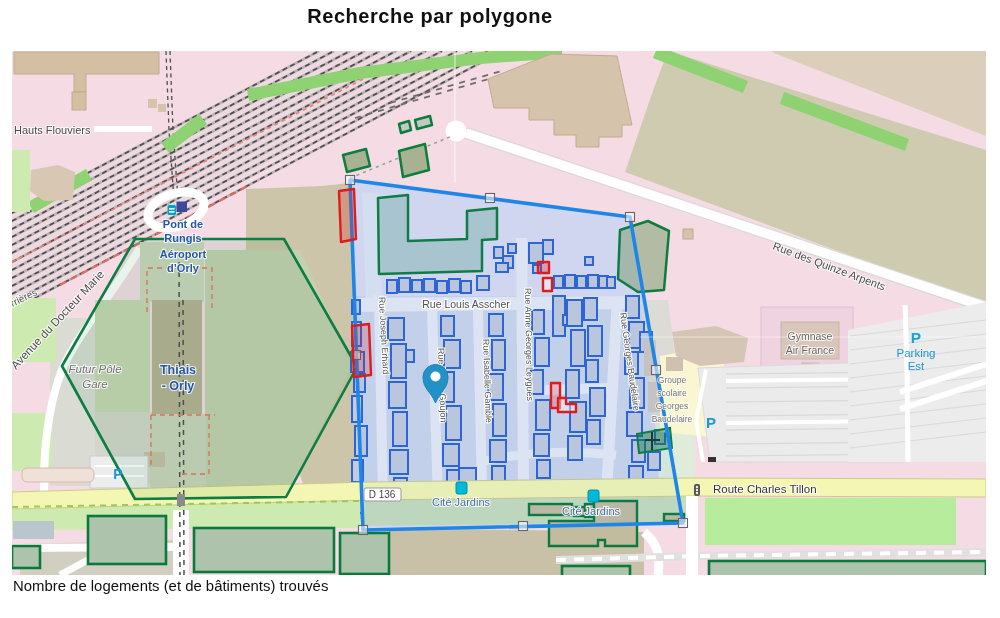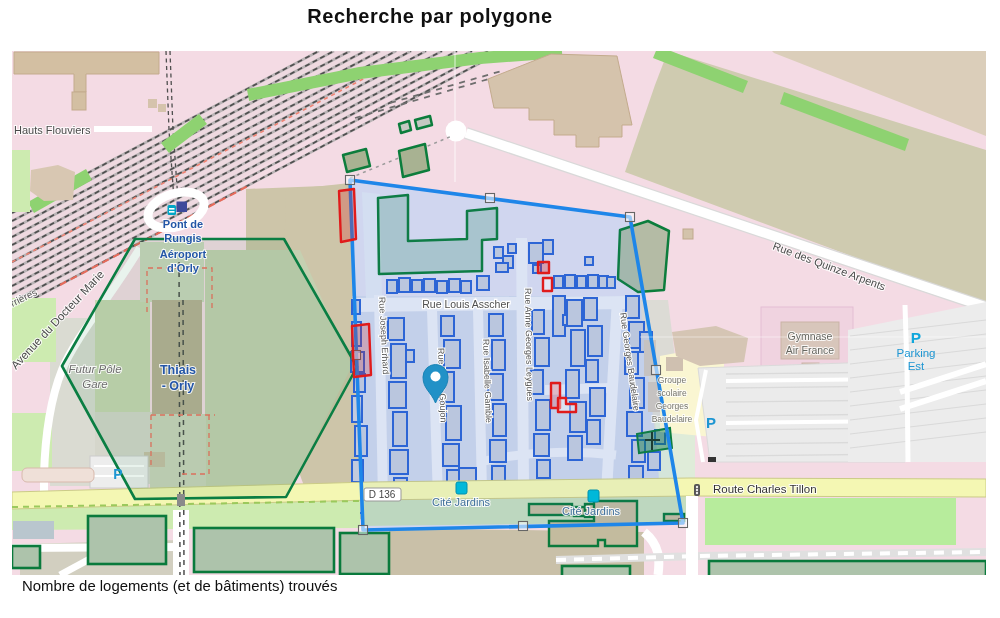--- a/index.html
+++ b/index.html
@@ -1,20 +1,20 @@
 <!DOCTYPE html>
 <html lang="fr"><head>
 <meta charset="utf-8">
 <title>Recherche par polygone</title>
 <style>
   html,body{margin:0;padding:0;background:#ffffff;width:1000px;height:618px;overflow:hidden;
     font-family:"Liberation Sans", sans-serif;}
   .title{position:absolute;top:5px;left:0;width:860px;text-align:center;
     font-size:20px;font-weight:bold;color:#101010;letter-spacing:0.55px;}
-  .caption{position:absolute;top:578px;left:13px;font-size:14.9px;color:#101010;margin-left:9px;}
+  .caption{position:absolute;top:578px;left:13px;font-size:14.9px;color:#101010;}
   svg.map{position:absolute;left:12px;top:51px;display:block;}
 </style>
 </head>
 <body>
 
 <div class="title">Recherche par polygone</div>
 
 <svg class="map" width="974" height="524" viewBox="12 51 974 524">
 <defs>
       <clipPath id="mapclip">

